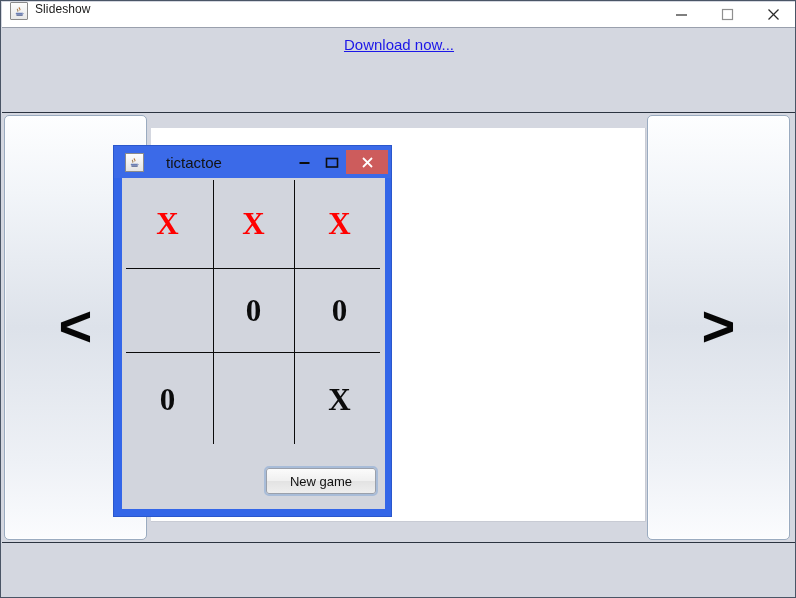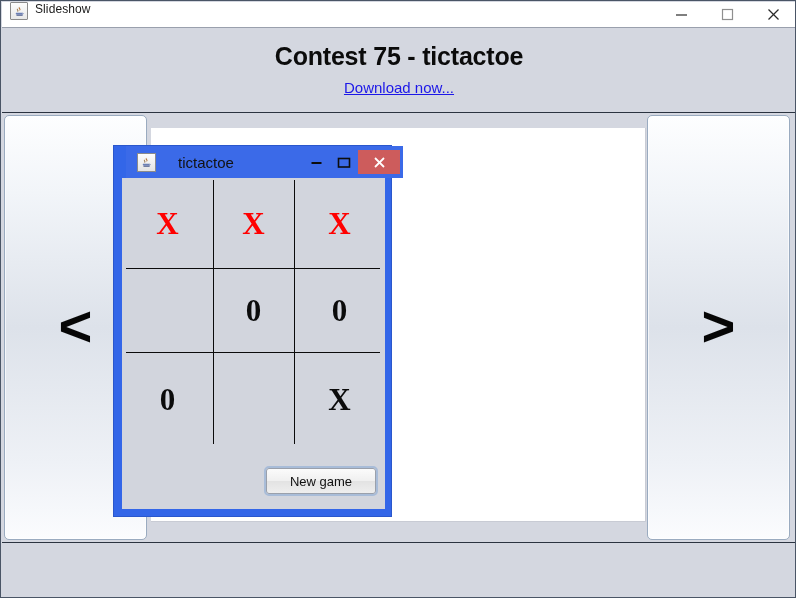--- a/index.html
+++ b/index.html
@@ -109,21 +109,20 @@
   .jwin{
     position:absolute;left:111px;top:31px;width:279px;height:372px;
     background:#3366e8;
     border:1px solid #2a57cc;
     box-sizing:border-box;
   }
   .jtitle{
     position:relative;height:32px;width:100%;
     display:flex;align-items:center;
     background:#3b6ae8;
-    margin-left:12px;
   }
   .jicon{
     width:17px;height:17px;margin-left:11px;margin-right:10px;
     background:linear-gradient(#fdfdfd,#e4e4e4);
     border:1px solid #8b8b8b;
     display:flex;align-items:center;justify-content:center;
     flex:0 0 auto;
   }
   .jtitle-text{
     font-size:15px;color:#121212;white-space:nowrap;
@@ -231,21 +230,20 @@
     </div>
     <div class="winbtn">
       <svg width="13" height="13" viewBox="0 0 13 13">
           <line x1="1.5" y1="1.5" x2="11.5" y2="11.5" stroke="#2a2a2a" stroke-width="1.2"></line>
           <line x1="11.5" y1="1.5" x2="1.5" y2="11.5" stroke="#2a2a2a" stroke-width="1.2"></line>
         </svg>
     </div>
   </div>
 
   <div class="header">
-    <h1>Contest 75 - tictactoe</h1>
     <a class="dl-link">Download now...</a>
   </div>
 
   <div class="mid">
 
     <div class="navbtn left">
       <span>&lt;</span>
     </div>
 
     <div class="content"></div>

